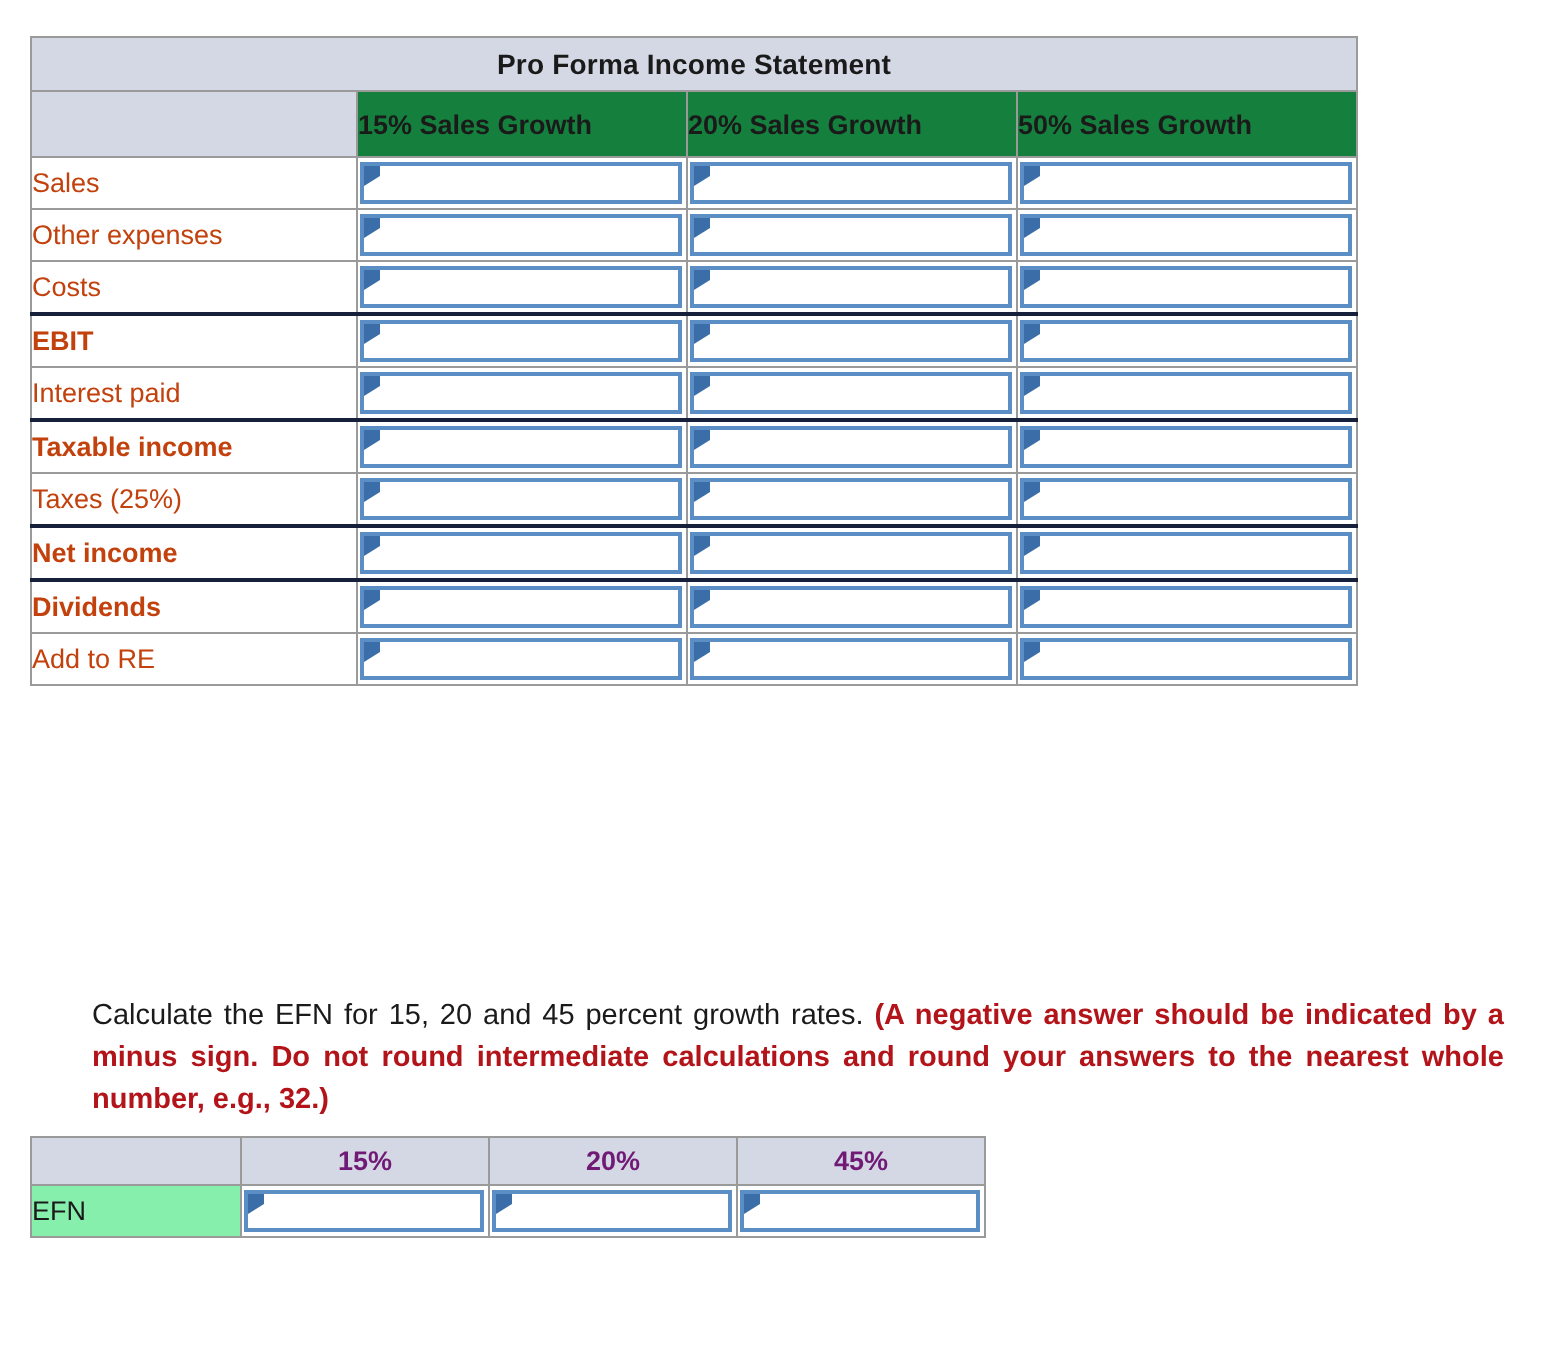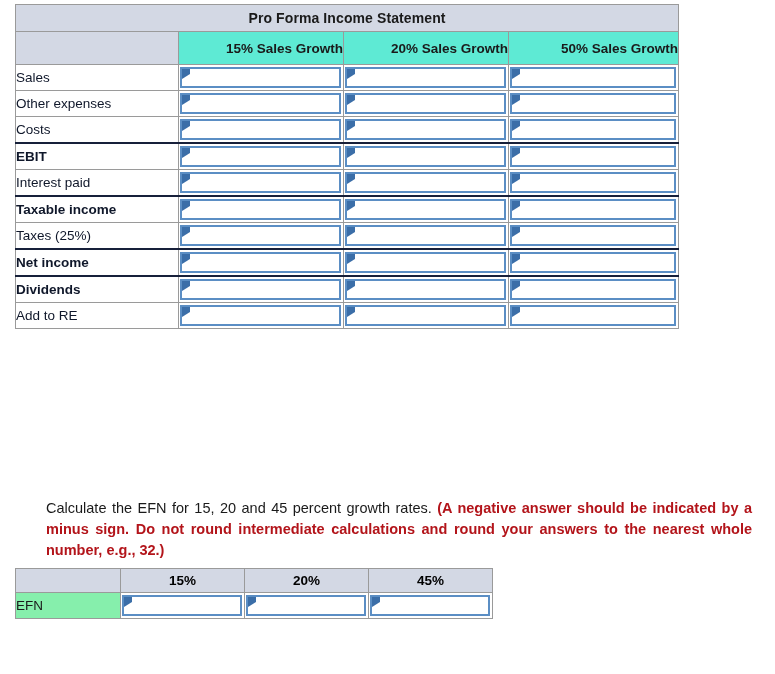--- a/index.html
+++ b/index.html
@@ -13,21 +13,21 @@
     font-family: "Liberation Sans", sans-serif;
     color: #1a1a1a;
     position: relative;
     overflow: hidden;
   }
 
   
   .proforma-wrap {
     position: absolute;
     left: 15px;
-    top: 4px;
+    top: 18px;
     width: 663px;
   }
   table.grid {
     border-collapse: collapse;
     table-layout: fixed;
     width: 100%;
     font-size: 13.5px;
   }
   table.grid td, table.grid th {
     border: 1px solid #9a9a9a;
@@ -37,37 +37,37 @@
   .title-cell {
     background: #d3d8e4;
     text-align: center;
     font-weight: bold;
     font-size: 14px;
     height: 26px;
     letter-spacing: .1px;
     color: #1a1a1a;
   }
   .hdr-cell {
-    background: #5eead4;
-    text-align: right;
+    background: #15803d;
+    text-align: left;
     font-weight: bold;
     font-size: 13.5px;
     height: 32px;
     color: #1a1a1a;
   }
   .hdr-blank {
     background: #d3d8e4;
   }
   .label-cell {
     background: #ffffff;
     height: 25px;
     padding-left: 5px;
     font-size: 13.5px;
     white-space: nowrap;
-    color: #0f172a;
+    color: #c2410c;
     vertical-align: middle;
   }
   .input-cell {
     background: #ffffff;
     height: 25px;
     padding: 0;
     vertical-align: middle;
   }
   
   tr.sep > td {
@@ -131,21 +131,21 @@
     left: 15px;
     top: 568px;
     width: 477px;
   }
   .efn-hdr {
     background: #d3d8e4;
     text-align: center;
     font-weight: bold;
     font-size: 13.5px;
     height: 23px;
-    color: #000000;
+    color: #701a75;
   }
   .efn-blank { background: #d3d8e4; }
   .efn-label {
     background: #86efac;
     height: 25px;
     padding-left: 5px;
     font-size: 13.5px;
     color: #1a1a1a;
   }
   .efn-input {

